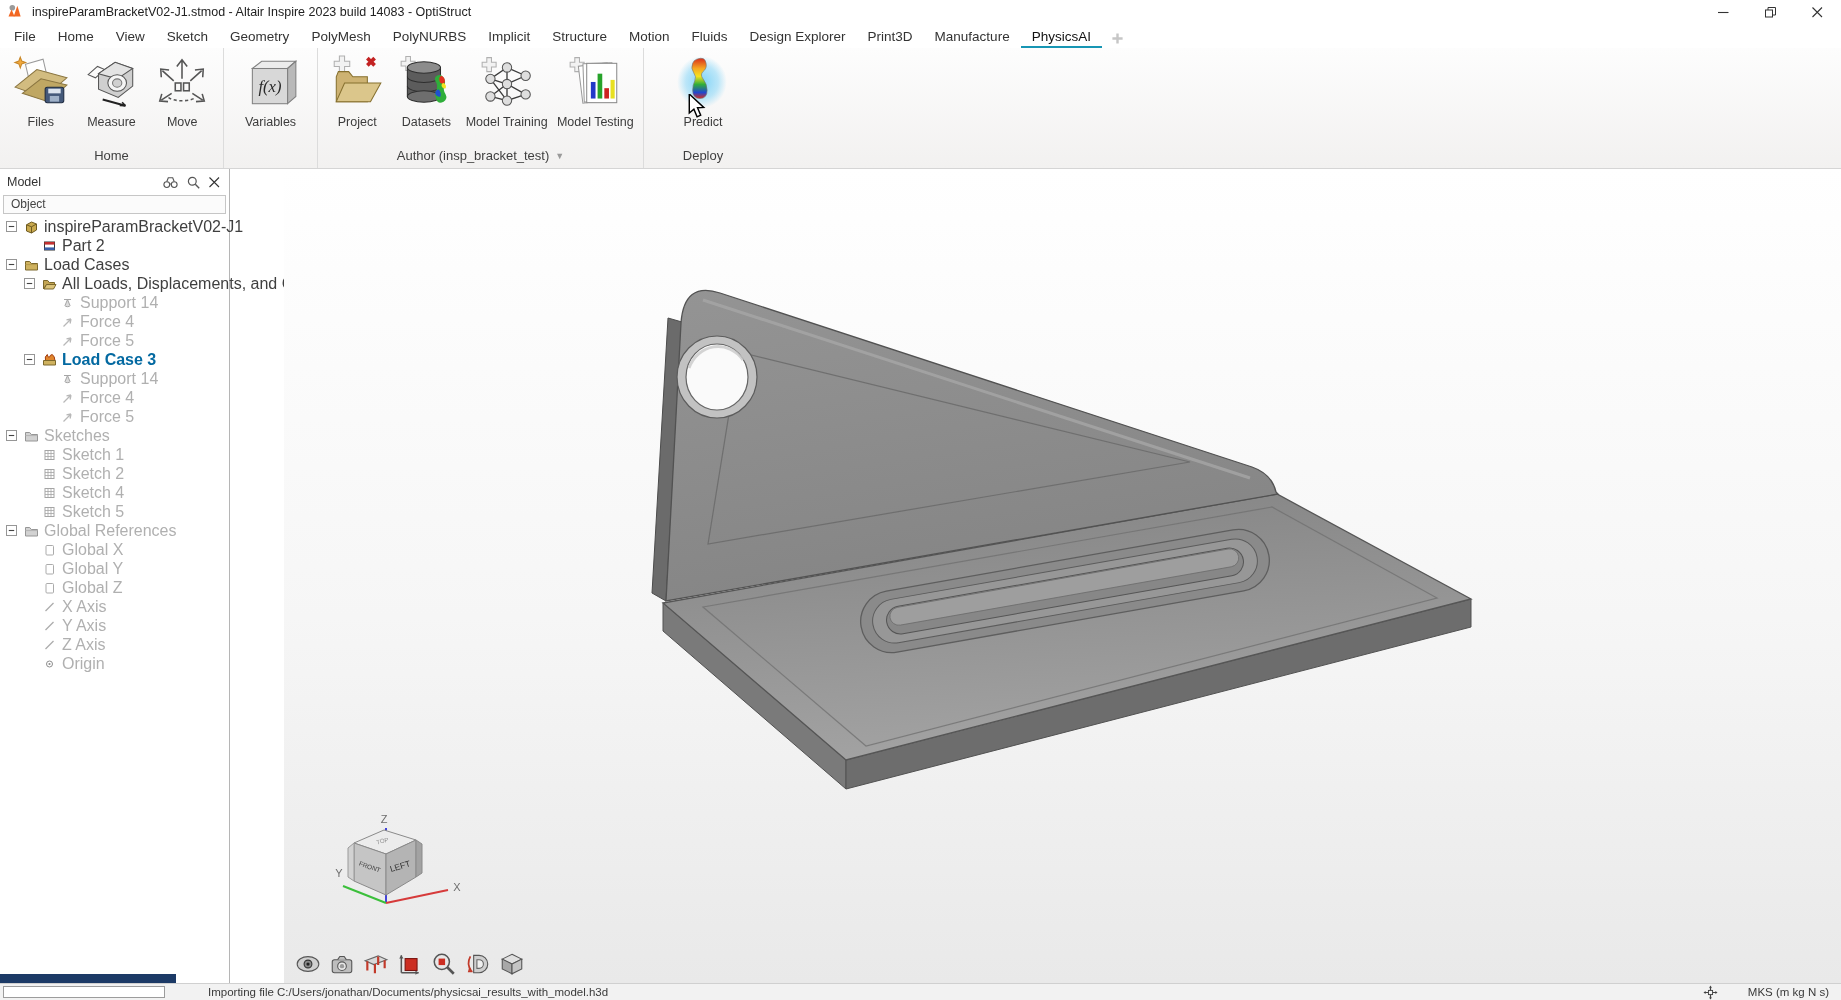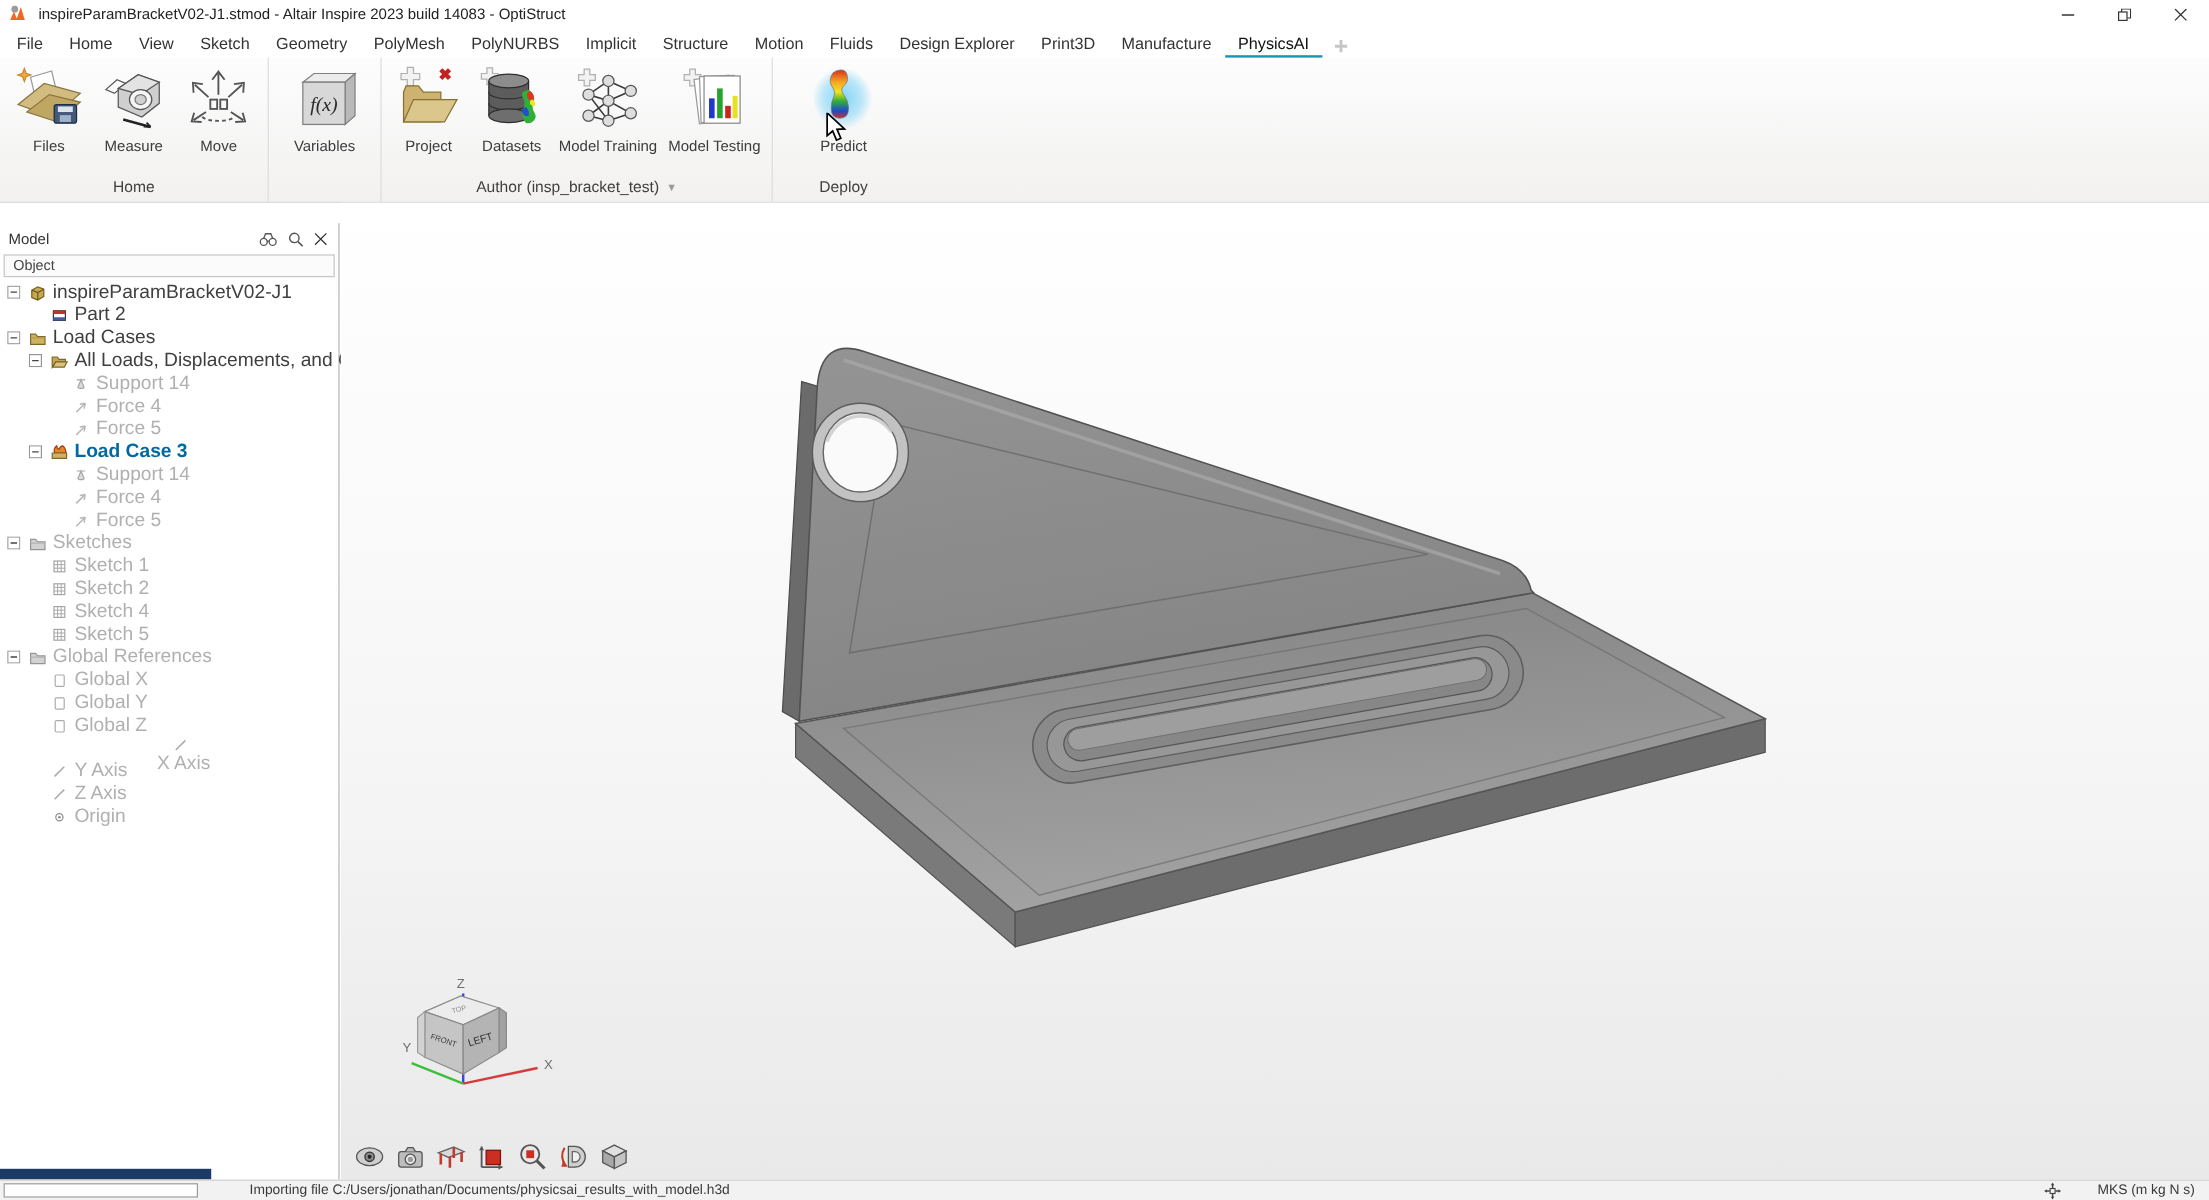--- a/index.html
+++ b/index.html
@@ -23,21 +23,21 @@
   .rgroup { display:flex; flex-direction:column; border-right:1px solid #dcdcdc; }
   .rgroup:last-child { border-right:none; }
   .ritems { flex:1; display:flex; justify-content:space-evenly; align-items:flex-start; padding-top:6px; }
   .rbtn { display:flex; flex-direction:column; align-items:center; gap:3px; min-width:60px; }
   .rbtn .icon svg { width:58px; height:58px; display:block; }
   .rlabel { font-size:12.5px; color:#3c3c3c; white-space:nowrap; }
   .rglabel { height:25px; display:flex; align-items:center; justify-content:center; font-size:13px; color:#3f3f3f; gap:6px;margin-top:14px; }
   .rglabel .dd { color:#9a9a9a; font-size:9px; }
 
   
-  .panel { position:absolute; left:0; top:186px; width:283px; bottom:17px; background:#fff; border-right:1px solid #b5b5b5; }
+  .panel { position:absolute; left:0; top:169px; width:230px; bottom:17px; background:#fff; border-right:1px solid #b5b5b5; }
   .panel-header { height:26px; display:flex; align-items:center; padding:0 9px 0 7px; font-size:12.5px; color:#333; }
   .panel-hicons { margin-left:auto; display:flex; gap:9px; align-items:center; }
   .panel-hicons .icon { display:flex; cursor:pointer; }
   .obj-header { margin:0 3px; border:1px solid #c6c6c6; background:#fbfbfb; font-size:12px; color:#444; padding:1px 7px 2px; }
   .tree { margin-top:3px; font-size:16px; color:#3f3f3f; }
   .trow { height:19px; display:flex; align-items:center; white-space:nowrap; }
   .texp { width:11px; height:11px; margin-right:7px; flex:none; display:flex; }
   .tspacer { width:18px; flex:none; }
   .ticon { width:15px; margin-right:5px; flex:none; display:flex; }
   .tlabel.gray { color:#b0b0b0; }
@@ -534,21 +534,21 @@
       </div>
       <div class="trow" style="padding-left: 24px;">
         <span class="tspacer"></span>
         <span class="icon ticon" style="display: flex;">
           <svg width="15" height="14" viewBox="0 0 14 14">
             <path d="M4.5,2.5 H10 q1,0 1,1 V11 q0,1 -1,1 H4.5 q-1,0 -1,-1 V3.5 q0,-1 1,-1 Z" fill="none" stroke="#ababab"></path>
           </svg>
         </span>
         <span class="tlabel gray">Global Z</span>
       </div>
-      <div class="trow" style="padding-left: 24px; flex-direction: column;">
+      <div class="trow" style="padding-left: 24px;">
         <span class="tspacer"></span>
         <span class="icon ticon" style="display: flex;">
           <svg width="15" height="14" viewBox="0 0 14 14">
             <line x1="3" y1="11" x2="11" y2="3" stroke="#ababab" stroke-width="1.3"></line>
           </svg>
         </span>
         <span class="tlabel gray">X Axis</span>
       </div>
       <div class="trow" style="padding-left: 24px;">
         <span class="tspacer"></span>

